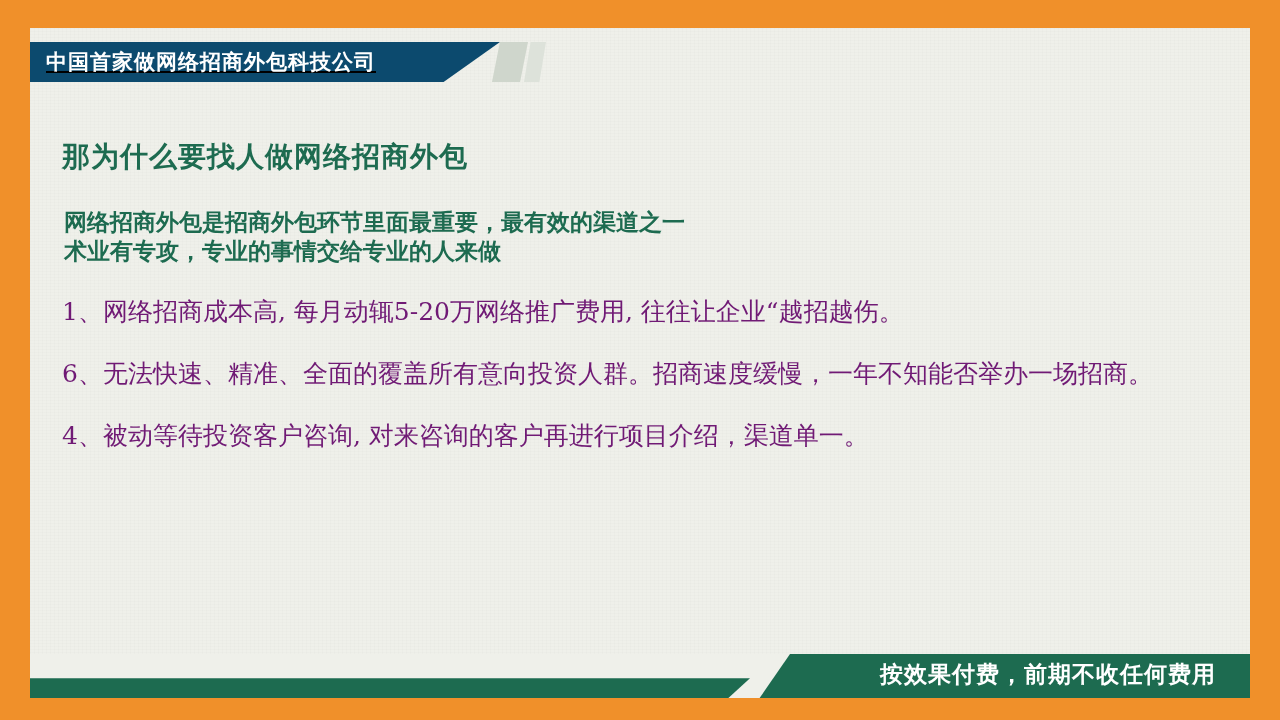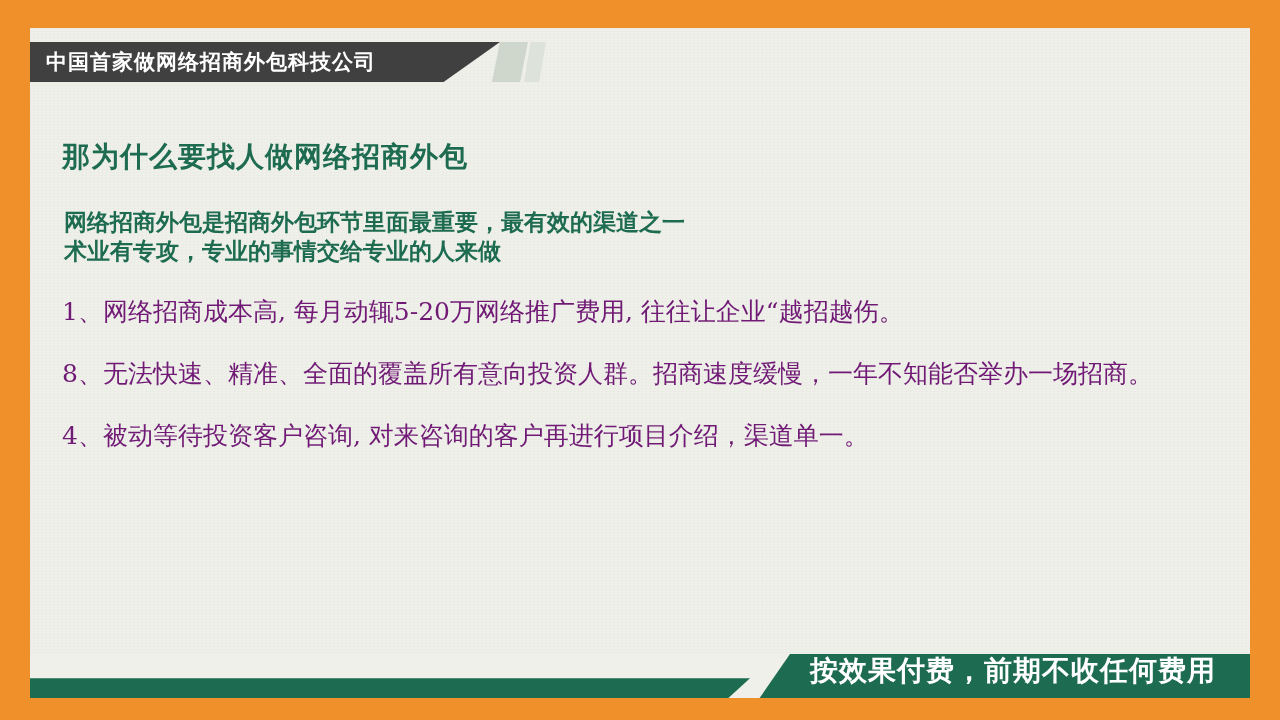--- a/index.html
+++ b/index.html
@@ -27,24 +27,25 @@
       repeating-linear-gradient(0deg, rgba(0,0,0,0.012) 0px, rgba(0,0,0,0.012) 1px, rgba(255,255,255,0.0) 1px, rgba(255,255,255,0.0) 3px),
       repeating-linear-gradient(90deg, rgba(0,0,0,0.010) 0px, rgba(0,0,0,0.010) 1px, rgba(255,255,255,0.0) 1px, rgba(255,255,255,0.0) 4px);
   }
   
   .top-ribbon {
     position: absolute;
     left: 30px;
     top: 42px;
     width: 470px;
     height: 40px;
-    background: #404040;
+    background: #0c4a6e;
     clip-path: polygon(0 0, 100% 0, 88% 100%, 0 100%);
     display: flex;
     align-items: center;
+    text-decoration: underline;
   }
   .top-ribbon .txt {
     color: #ffffff;
     font-size: 21px;
     font-weight: bold;
     letter-spacing: 1px;
     margin-left: 16px;
     white-space: nowrap;
   }
   
@@ -116,21 +117,21 @@
     width: 720px;
     height: 44px;
     background: #1d6b50;
     clip-path: polygon(0 55%, 100% 55%, 97% 100%, 0 100%);
   }
   .bottom-text {
     position: absolute;
     right: 64px;
     bottom: 30px;
     color: #ffffff;
-    font-size: 28px;
+    font-size: 23px;
     font-weight: bold;
     letter-spacing: 1px;
     text-align: right;
   }
 </style>
 </head>
 <body>
 
 <div class="slide">
 
@@ -144,21 +145,21 @@
 
   <div class="title">那为什么要找人做网络招商外包</div>
 
   <div class="subs">
     <div>网络招商外包是招商外包环节里面最重要，最有效的渠道之一</div>
     <div>术业有专攻，专业的事情交给专业的人来做</div>
   </div>
 
   <div class="body-list">
     <div class="body-item">1、网络招商成本高, 每月动辄5-20万网络推广费用, 往往让企业“越招越伤。</div>
-    <div class="body-item">8、无法快速、精准、全面的覆盖所有意向投资人群。招商速度缓慢，一年不知能否举办一场招商。</div>
+    <div class="body-item">6、无法快速、精准、全面的覆盖所有意向投资人群。招商速度缓慢，一年不知能否举办一场招商。</div>
     <div class="body-item">4、被动等待投资客户咨询, 对来咨询的客户再进行项目介绍，渠道单一。</div>
   </div>
 
   <div class="bottom-bar"></div>
   <div class="bottom-notch"></div>
   <div class="bottom-notch2"></div>
   <div class="bottom-text">按效果付费，前期不收任何费用</div>
 
 </div>
 

